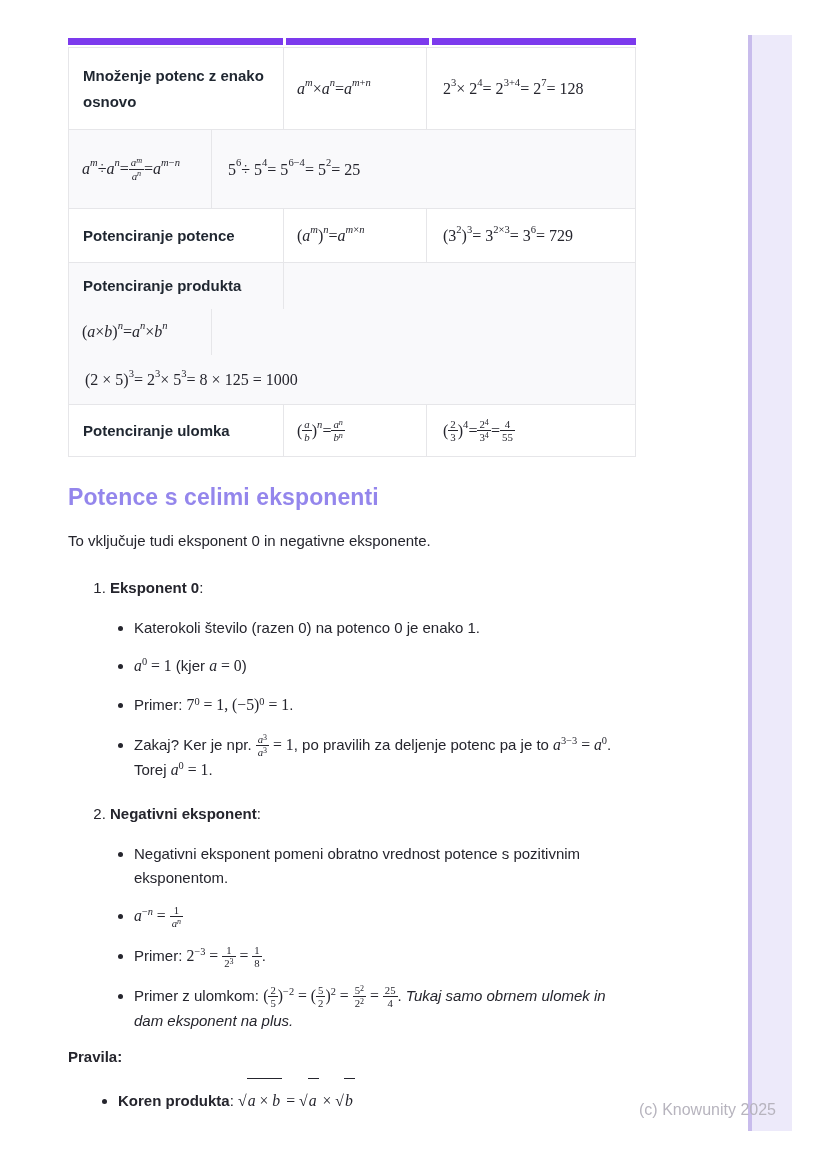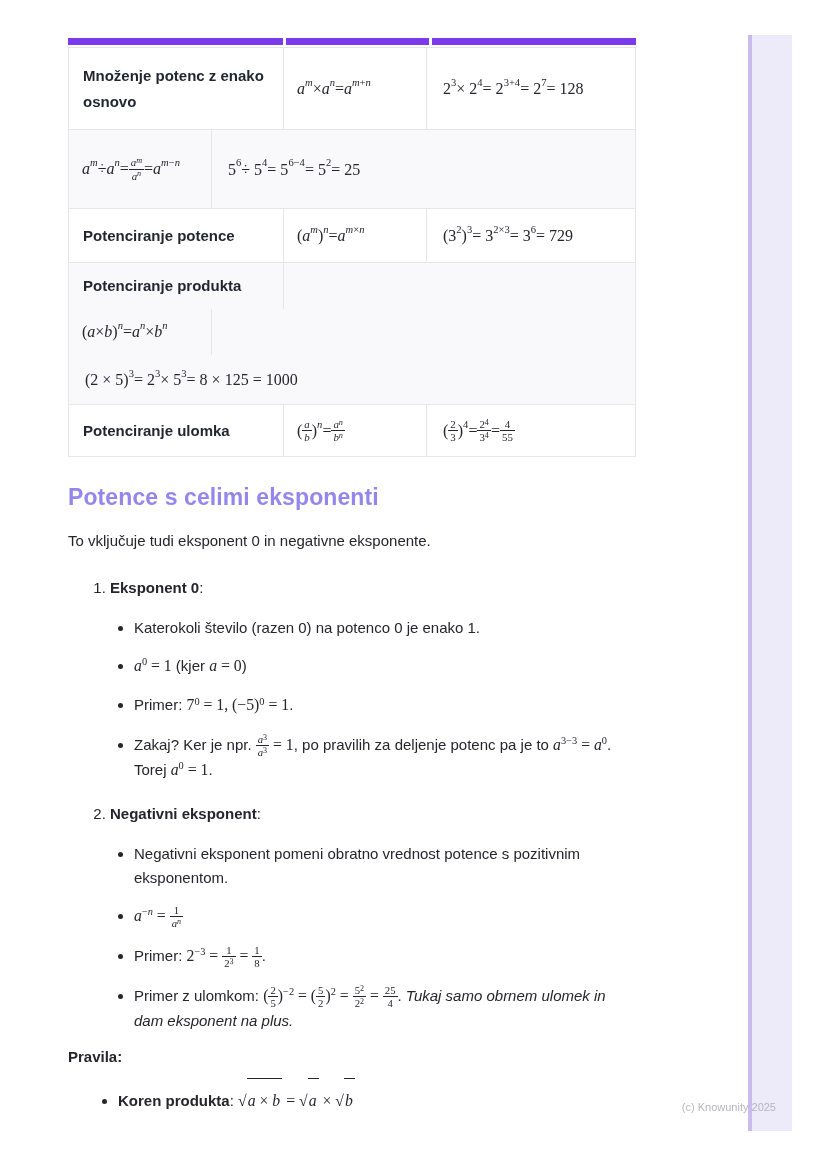--- a/index.html
+++ b/index.html
@@ -68,21 +68,21 @@
   ul.root-bullets>li{line-height:1.5;}
   ul.sub-bullets{margin-top:3px;padding-left:26px;list-style:circle;}
   ul.sub-bullets>li{line-height:1.5;}
   em{font-style:italic;}
 
   
   .side-strip{position:absolute;left:752px;top:35px;width:40px;height:1096px;
     background:var(--strip_bg,#edeafa);z-index:0;}
   .side-line{position:absolute;left:748px;top:35px;width:4px;height:1096px;
     background:var(--strip_line,#c8bcec);z-index:0;}
-  .copyright{position:absolute;top:1101px;right:52px;font-size:11px;
+  .copyright{position:absolute;top:1101px;right:52px;font-size:16px;
     color:var(--copyright,#b7b4be);z-index:2;}
 </style>
 </head>
 <body>
 
 <div class="side-strip"></div>
 <div class="side-line"></div>
 <div class="copyright">(c) Knowunity 2025</div>
 
 <div class="content">

